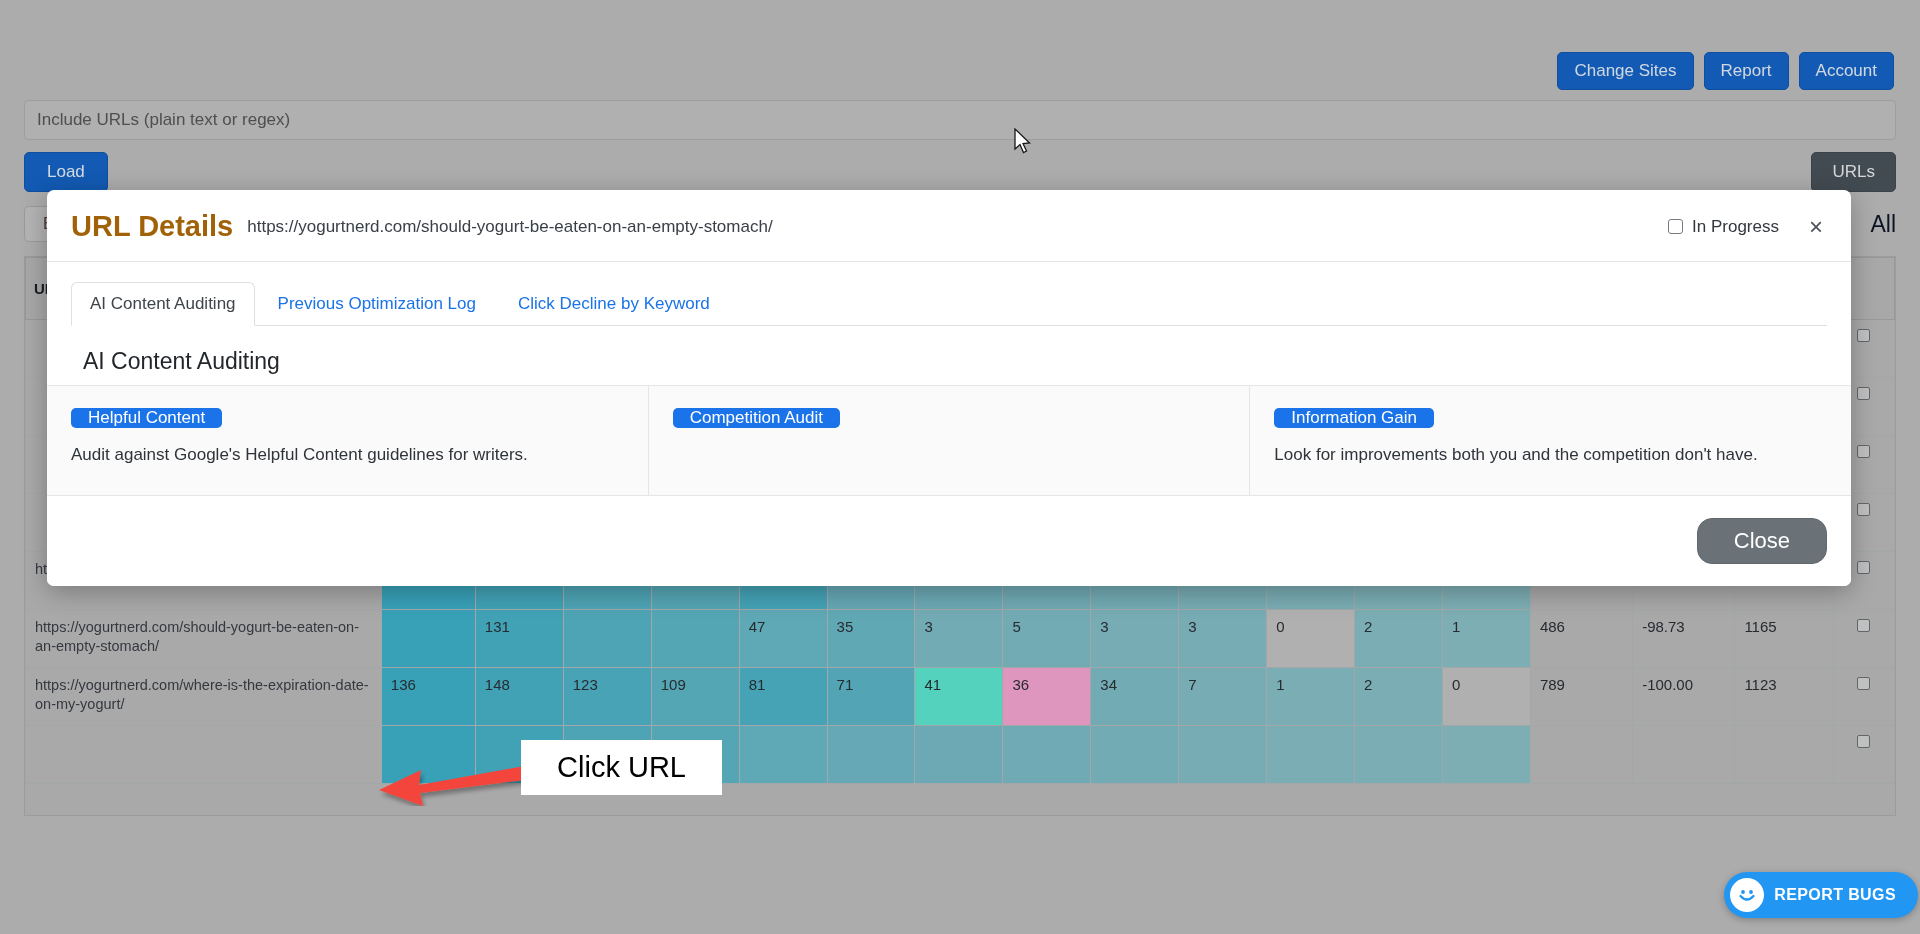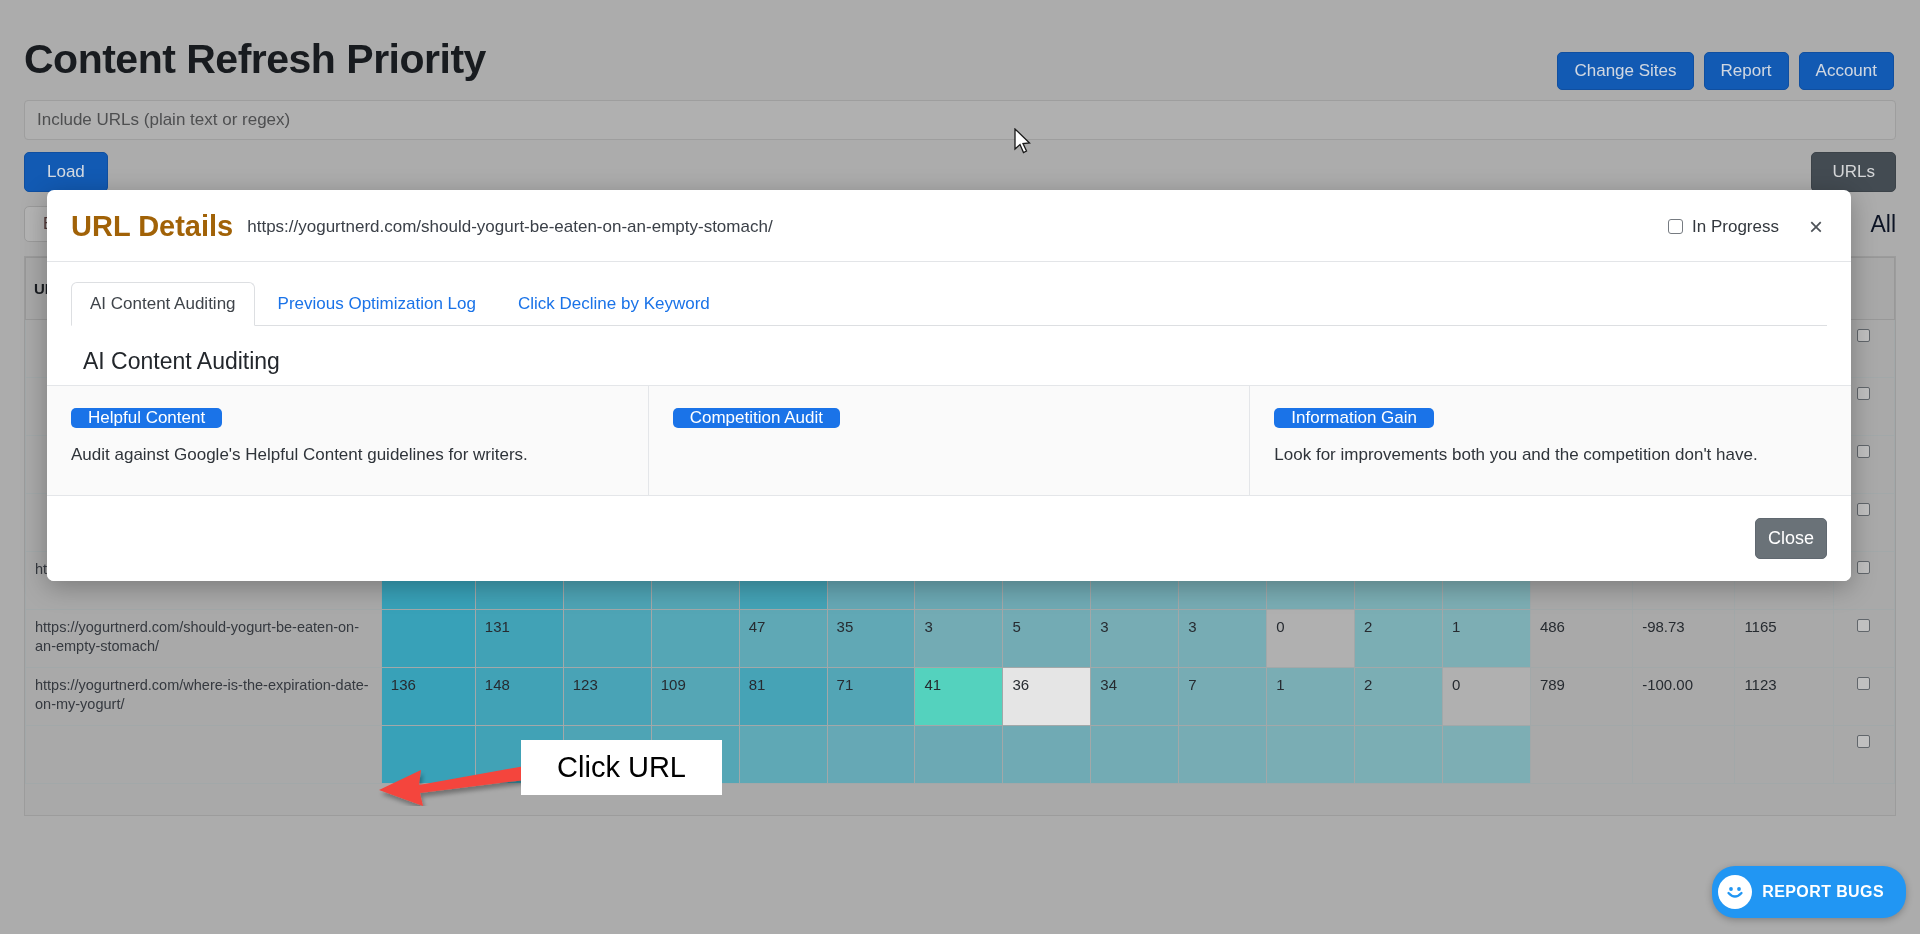--- a/index.html
+++ b/index.html
@@ -290,23 +290,23 @@
   .modal-footer {
     padding: 22px 24px 22px 24px;
     display: flex;
     justify-content: flex-end;
     background: #fff;
   }
   .btn-close-footer {
     background: #6a7278;
     color: #ffffff;
     border: 1px solid #606870;
-    border-radius: 5px;
-    font-size: 18px;
-    padding: 9px 12px;
+    border-radius: 15px;
+    font-size: 22px;
+    padding: 9px 36px;
     cursor: pointer;
     font-family: "Liberation Sans", sans-serif;
   }
 
   
   .annotation-box {
     position: absolute;
     left: 521px; top: 740px;
     width: 201px; height: 55px;
     background: #ffffff;
@@ -326,22 +326,22 @@
   
   .cursor {
     position: absolute;
     left: 1014px; top: 128px;
     width: 18px; height: 26px;
   }
 
   
   .report-bugs {
     position: absolute;
-    right: 14px; bottom: 16px;
-    height: 52px;
+    right: 2px; bottom: 16px;
+    height: 46px;
     background: #2196f3;
     border-radius: 23px;
     display: flex;
     align-items: center;
     gap: 10px;
     padding: 0 22px 0 6px;
     cursor: pointer;
     box-shadow: 0 2px 7px rgba(0,0,0,0.25);
   }
   .report-bugs .smiley {
@@ -356,21 +356,20 @@
     font-weight: bold;
     letter-spacing: 0.4px;
   }
 </style>
 </head>
 <body>
 
 <div id="page-root">
 
   <div class="page-header">
-    <div class="page-title">Content Refresh Priority</div>
     <div class="header-actions">
       <button class="btn-primary">Change Sites</button>
       <button class="btn-primary">Report</button>
       <button class="btn-primary">Account</button>
     </div>
   </div>
 
   <div class="filter-row">
     <div class="text-input">Include URLs (plain text or regex)</div>
   </div>
@@ -560,21 +559,21 @@
 
         <tr>
           <td class="url-cell">https://yogurtnerd.com/where-is-the-expiration-date-on-my-yogurt/</td>
           <td class="num" style="background:#3fb4cd">136</td>
           <td class="num" style="background:#49b5cb">148</td>
           <td class="num" style="background:#52b6cb">123</td>
           <td class="num" style="background:#5fb9ca">109</td>
           <td class="num" style="background:#4fb6cb">81</td>
           <td class="num" style="background:#5db8ca">71</td>
           <td class="num" style="background:#5eead4">41</td>
-          <td class="num" style="background:#ffffff">36</td>
+          <td class="num" style="background:#f9a8d4">36</td>
           <td class="num" style="background:#81bfc9">34</td>
           <td class="num" style="background:#85c0c9">7</td>
           <td class="num" style="background:#88c1c9">1</td>
           <td class="num" style="background:#8ac2c9">2</td>
           <td class="num" style="background:#c5c5c5">0</td>
           <td class="num grey-num">789</td>
           <td class="num grey-num">-100.00</td>
           <td class="num grey-num">1123</td>
           <td class="cb-cell"><span class="cb"></span></td>
         </tr>

